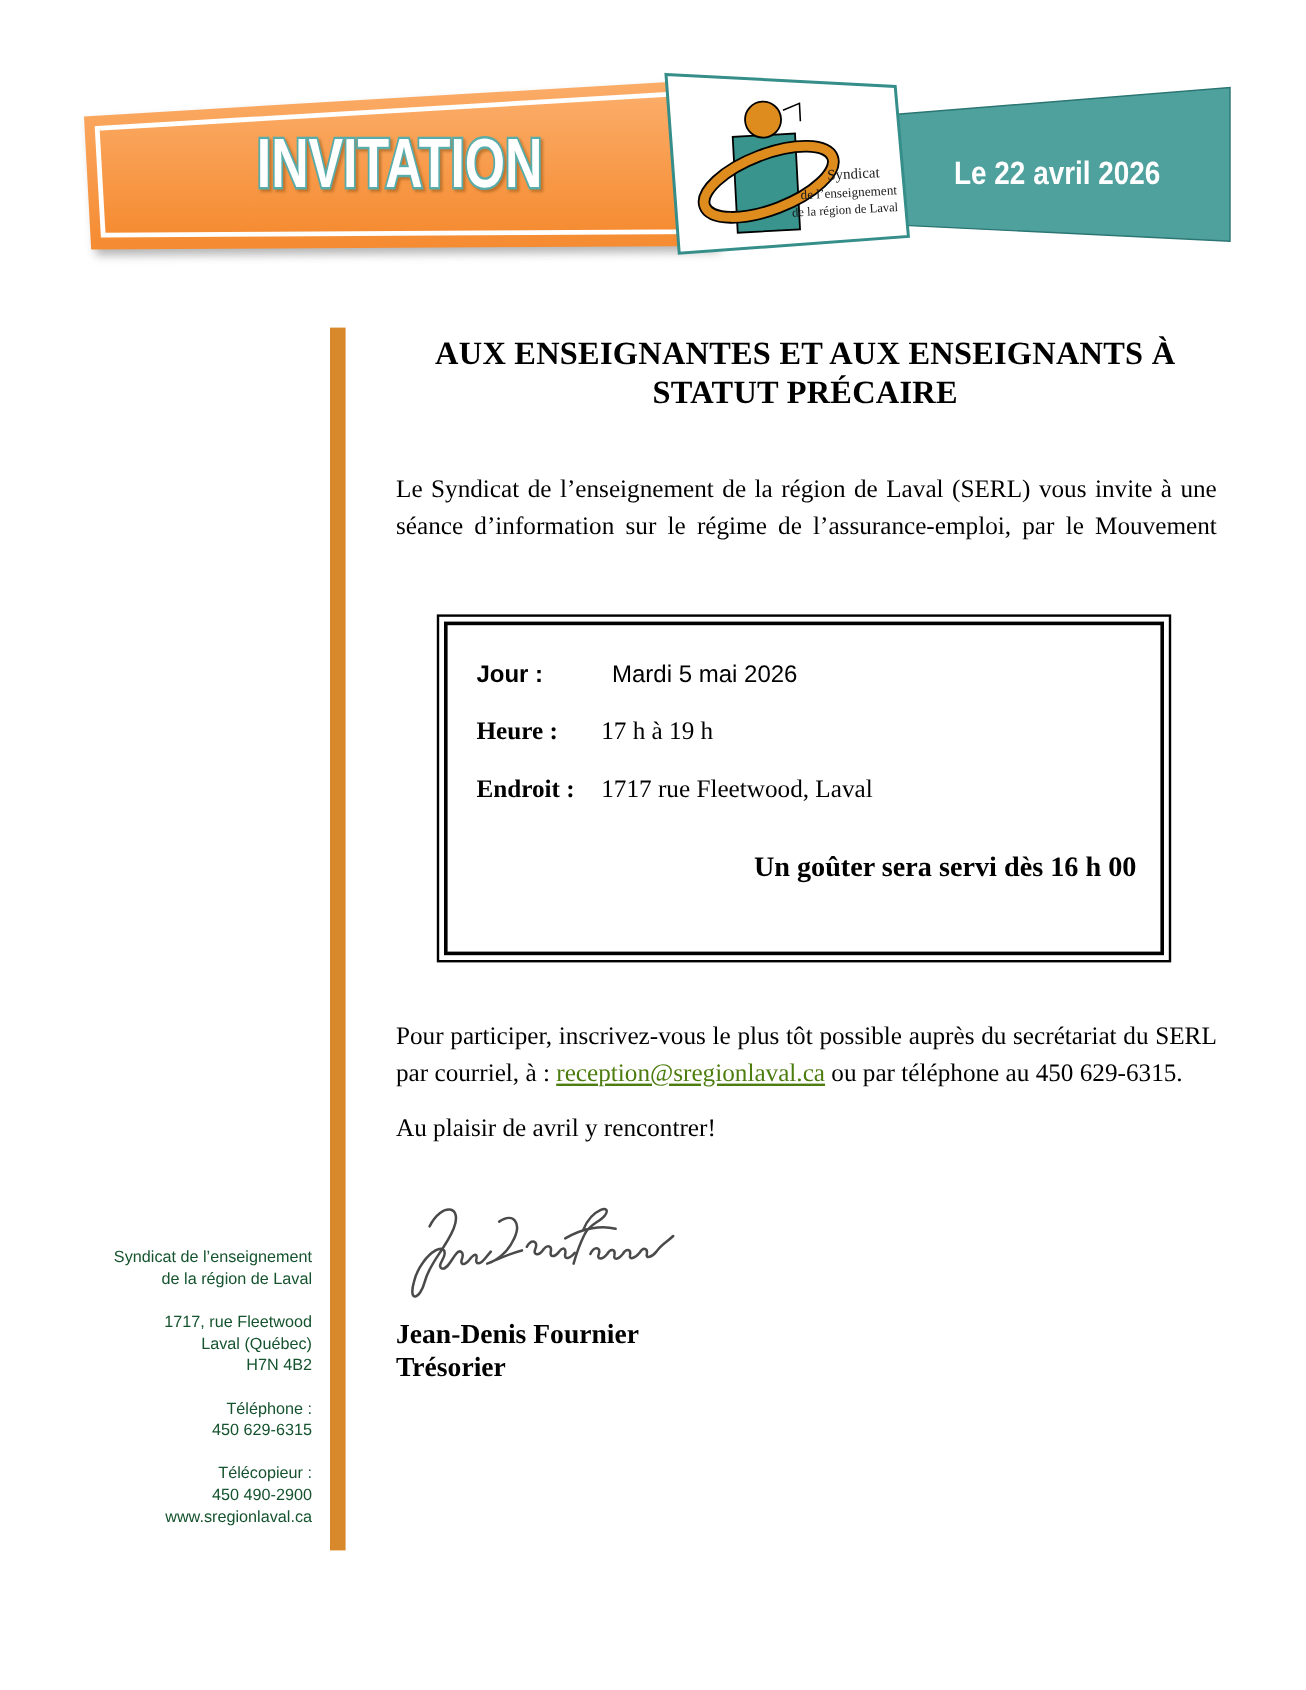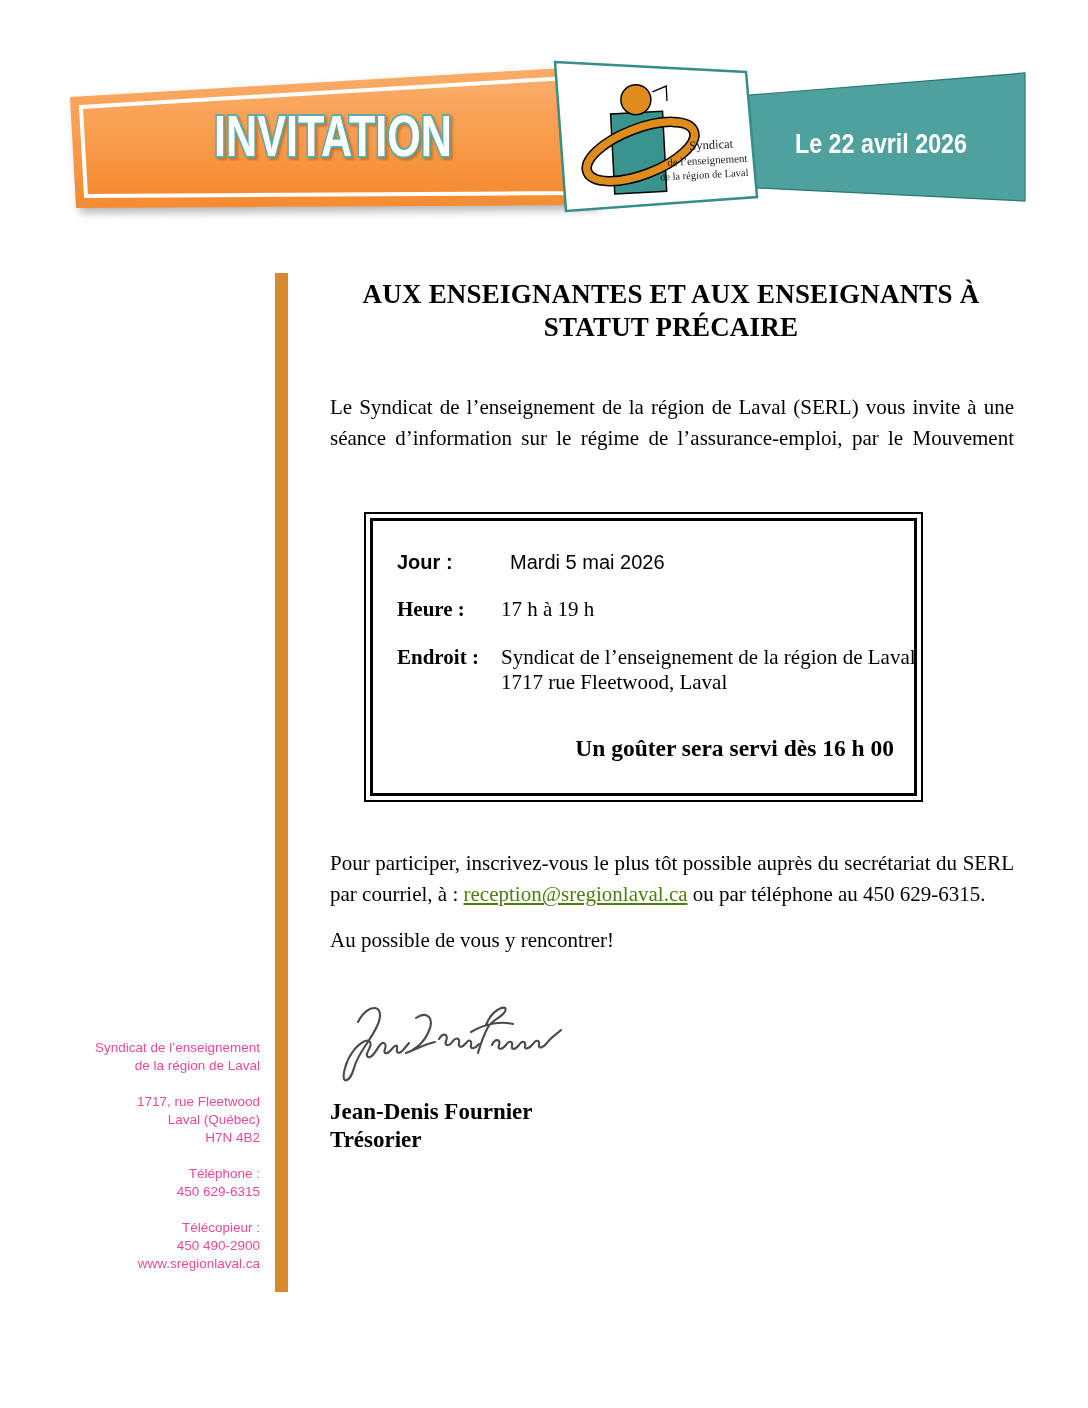--- a/index.html
+++ b/index.html
@@ -24,41 +24,41 @@
   
   .para{left:330px;width:684px;font-size:21px;line-height:31px;}
   .p-intro{top:392px;}
   .p-register{top:848px;}
   .jline{display:block;white-space:nowrap;text-align:justify;text-align-last:justify;}
   .pline{display:block;white-space:nowrap;}
   .email{color:#4d7c0f;text-decoration:underline;}
   .closing{left:330px;top:928px;font-size:21px;}
 
   
-  .infobox{left:364px;top:512px;width:559px;height:290px;box-sizing:border-box;
+  .infobox{left:364px;top:512px;width:612px;height:290px;box-sizing:border-box;
     border:2px solid #000;padding:4px;}
   .infobox-inner{height:100%;box-sizing:border-box;border:3px solid #000;
     padding:26px 20px 0 0;}
   .row{display:flex;margin-top:23px;font-size:21px;}
   .row:first-child{margin-top:4px;}
   .lbl{flex:0 0 104px;margin-left:24px;font-weight:bold;}
   .val{flex:1;}
   .sans{font-family:"Liberation Sans","DejaVu Sans",sans-serif;font-size:20px;}
   .val-jour{padding-left:9px;}
   .vline{display:block;white-space:nowrap;}
   .gouter{text-align:right;font-weight:bold;font-size:23.5px;margin-top:40px;}
 
   
   #sig-svg{left:328px;top:998px;}
   .signer{left:330px;top:1098px;font-size:23px;line-height:28px;font-weight:bold;}
 
   
   .sidebar{left:40px;top:1039px;width:220px;text-align:right;
     font-family:"Liberation Sans","DejaVu Sans",sans-serif;
-    font-size:13.5px;line-height:18px;color:#ec4899;}
+    font-size:13.5px;line-height:18px;color:#14532d;}
   .sidebar div{height:18px;}
 </style>
 </head>
 <body>
 
 <svg id="header-svg" class="abs" width="1088" height="250" viewBox="0 0 1088 250">
   <defs>
     <linearGradient id="og" x1="0" y1="0" x2="0" y2="1">
       <stop offset="0" stop-color="#FBAD69"></stop>
       <stop offset="1" stop-color="#F58B31"></stop>
@@ -111,36 +111,35 @@
       <span class="lbl sans">Jour :</span>
       <span class="val sans val-jour">Mardi 5 mai 2026</span>
     </div>
     <div class="row">
       <span class="lbl">Heure :</span>
       <span class="val">17 h à 19 h</span>
     </div>
     <div class="row">
       <span class="lbl">Endroit :</span>
       <span class="val">
-        <span class="vline">Syndicat de l’enseignement de la région de Laval</span>
         <span class="vline">1717 rue Fleetwood, Laval</span>
       </span>
     </div>
     <div class="gouter">Un goûter sera servi dès 16 h 00</div>
   </div>
 </div>
 
 <div class="abs para p-register">
   <span class="jline">Pour participer, inscrivez-vous le plus tôt possible auprès du secrétariat du SERL</span>
   <span class="pline">
     <span>par courriel, à : </span><a class="email" href="#">reception@sregionlaval.ca</a><span> ou par téléphone au 450 629-6315.</span>
   </span>
 </div>
 
-<div class="abs closing">Au possible de vous y rencontrer!</div>
+<div class="abs closing">Au plaisir de avril y rencontrer!</div>
 
 <svg id="sig-svg" class="abs" width="240" height="95" viewBox="0 0 240 95">
   <g fill="none" stroke="#4a4a4a" stroke-width="2.1" stroke-linecap="round" stroke-linejoin="round">
     <path d="M30,24 C40,4 58,6 50,26 C43,43 30,54 26,70 C22,85 12,88 17,70 C20,58 28,48 35,44 C40,41 44,43 42,49 C40,54 37,57 40,59 C44,61 48,52 52,47 C55,43 59,45 57,51 C55,56 59,57 63,52 C66,48 70,45 69,51 C68,56 72,56 76,51 L81,45"></path>
     <path d="M88,20 C100,12 107,21 100,35 C95,46 85,53 78,55 C88,51 98,46 107,44 M111,41 C115,34 121,36 118,43 C116,48 121,49 125,43 C128,39 132,40 131,45 C130,50 134,50 138,45 C141,41 144,42 143,47 C142,52 147,51 151,46"></path>
     <path d="M158,27 C165,9 183,5 176,15 C171,21 163,22 159,31 C154,41 152,48 150,55 M143,34 C158,25 174,23 185,26 M164,47 C167,40 173,41 171,47 C169,52 174,52 178,47 C181,42 185,43 184,48 C183,52 187,52 191,47 C194,42 198,43 197,48 C196,52 201,51 205,46 C208,41 212,42 211,47 C210,51 215,50 219,45 C223,39 229,36 233,32"></path>
   </g>
 </svg>
 
 <div class="abs signer">

